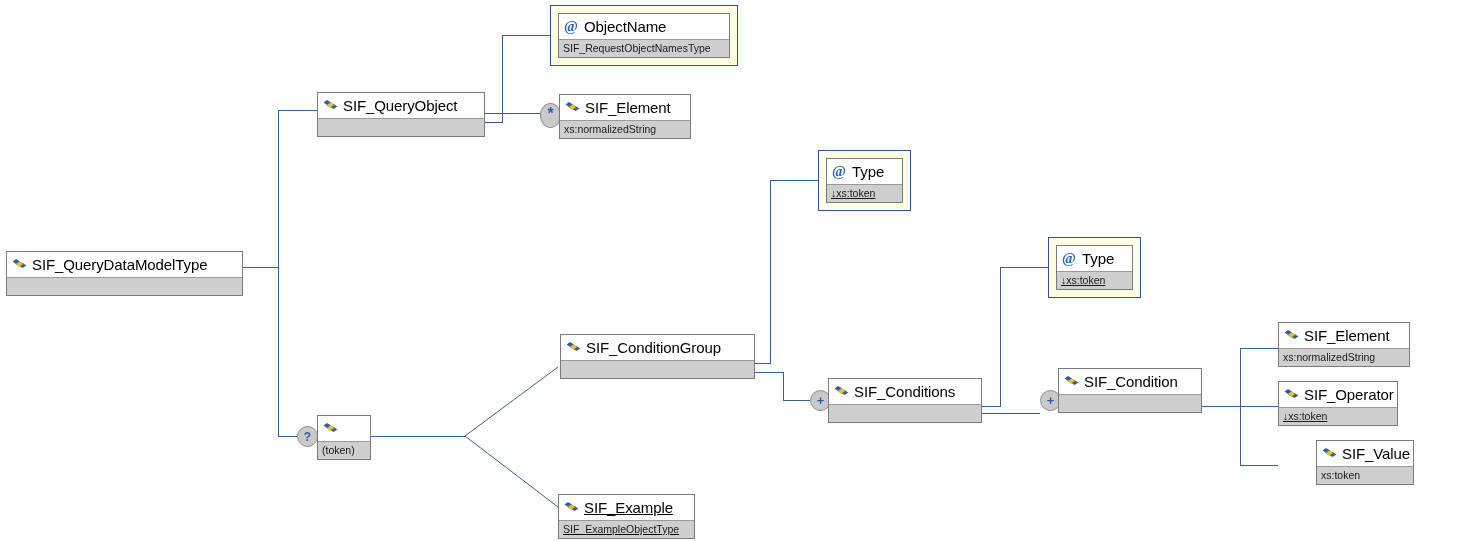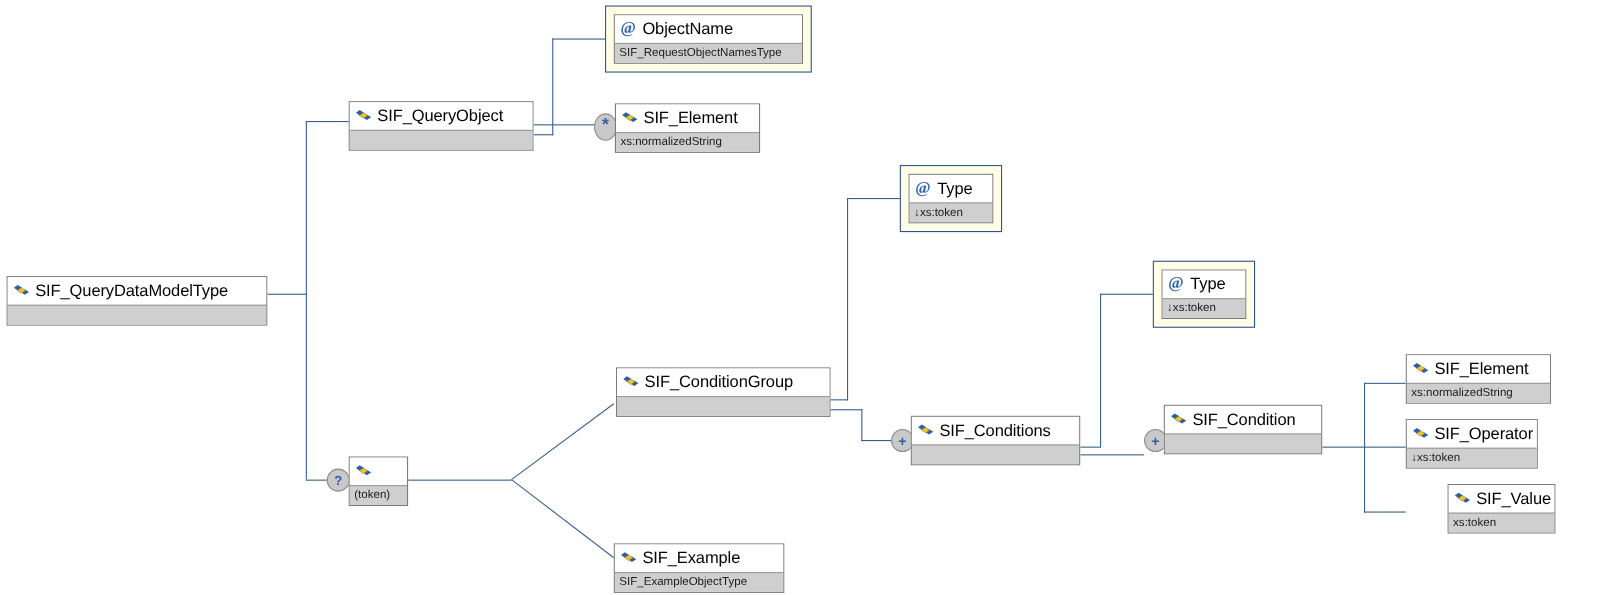--- a/index.html
+++ b/index.html
@@ -32,21 +32,21 @@
   .ico-at{font-size:15px;line-height:15px;color:#2b63ad;font-weight:bold;font-family:"Liberation Serif",serif;}
 
   
   .occ{position:absolute;width:19px;height:19px;border-radius:50%;
     background:#c9c9c9;border:1px solid #8d8d8d;
     display:flex;align-items:center;justify-content:center;
     font-size:13px;line-height:1;color:#2d5fa8;font-weight:bold;}
   .occ.star{font-size:16px;padding-bottom:4px;}
   .occ.qm{font-size:12px;}
 
-  .arrowdown{font-size:10.5px;}
+  .arrowdown{font-size:10.5px;text-decoration:underline;}
 </style>
 </head>
 <body>
 
 <div id="canvas">
 
   <div class="ln h" style="left:243px;top:267px;width:36px;"></div>
 
   <div class="ln v" style="left:278px;top:110px;height:326px;"></div>
 
@@ -263,21 +263,21 @@
           <polygon points="4,2 8,4.5 4,7 0.6,4.5" fill="#2f5ea8"></polygon>
           <polygon points="10.5,6 14.4,8.5 10.5,11 6.8,8.5" fill="#2f5ea8"></polygon>
           <polygon points="7.5,4.5 11.3,7 7.5,9.6 3.7,7" fill="#e8c42e" stroke="#8a6d12" stroke-width="0.4"></polygon>
         </svg>
       </span>
       <span>SIF_Value</span>
     </div>
     <div class="sub">xs:token</div>
   </div>
 
-  <div class="node" style="left:558px;top:494px;width:155px;">
+  <div class="node" style="left:558px;top:494px;width:137px;text-decoration:underline;">
     <div class="title">
       <span class="ico ico-elem">
         <svg width="15" height="15" viewBox="0 0 15 15">
           <polygon points="4,2 8,4.5 4,7 0.6,4.5" fill="#2f5ea8"></polygon>
           <polygon points="10.5,6 14.4,8.5 10.5,11 6.8,8.5" fill="#2f5ea8"></polygon>
           <polygon points="7.5,4.5 11.3,7 7.5,9.6 3.7,7" fill="#e8c42e" stroke="#8a6d12" stroke-width="0.4"></polygon>
         </svg>
       </span>
       <span>SIF_Example</span>
     </div>

